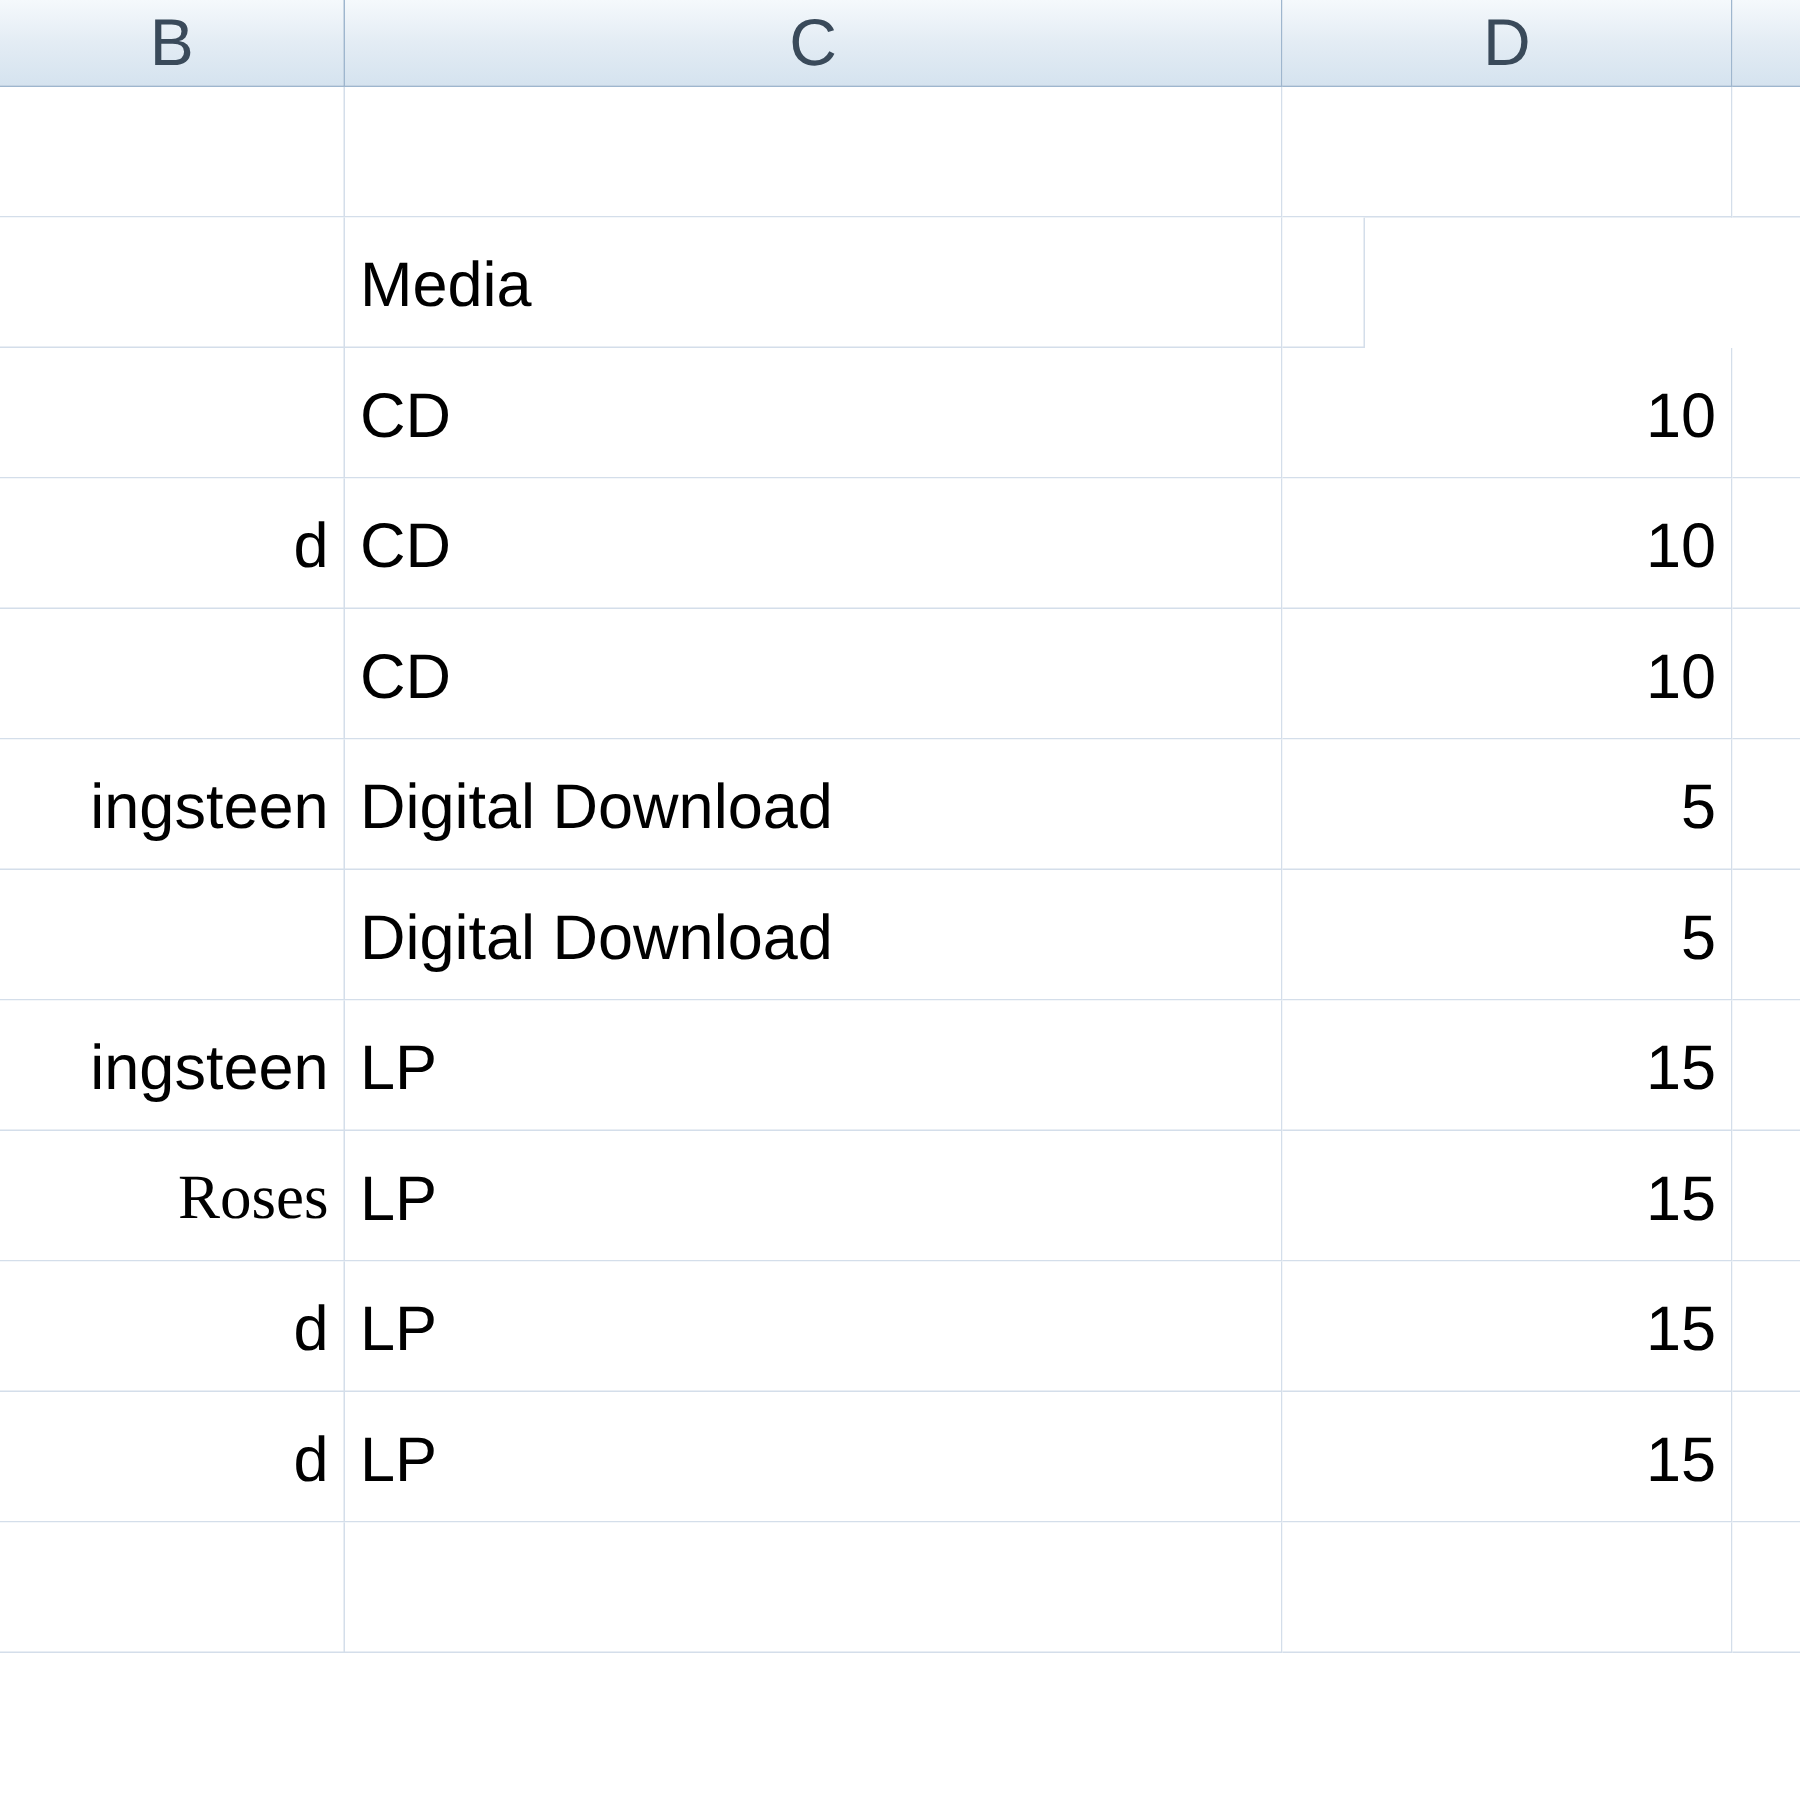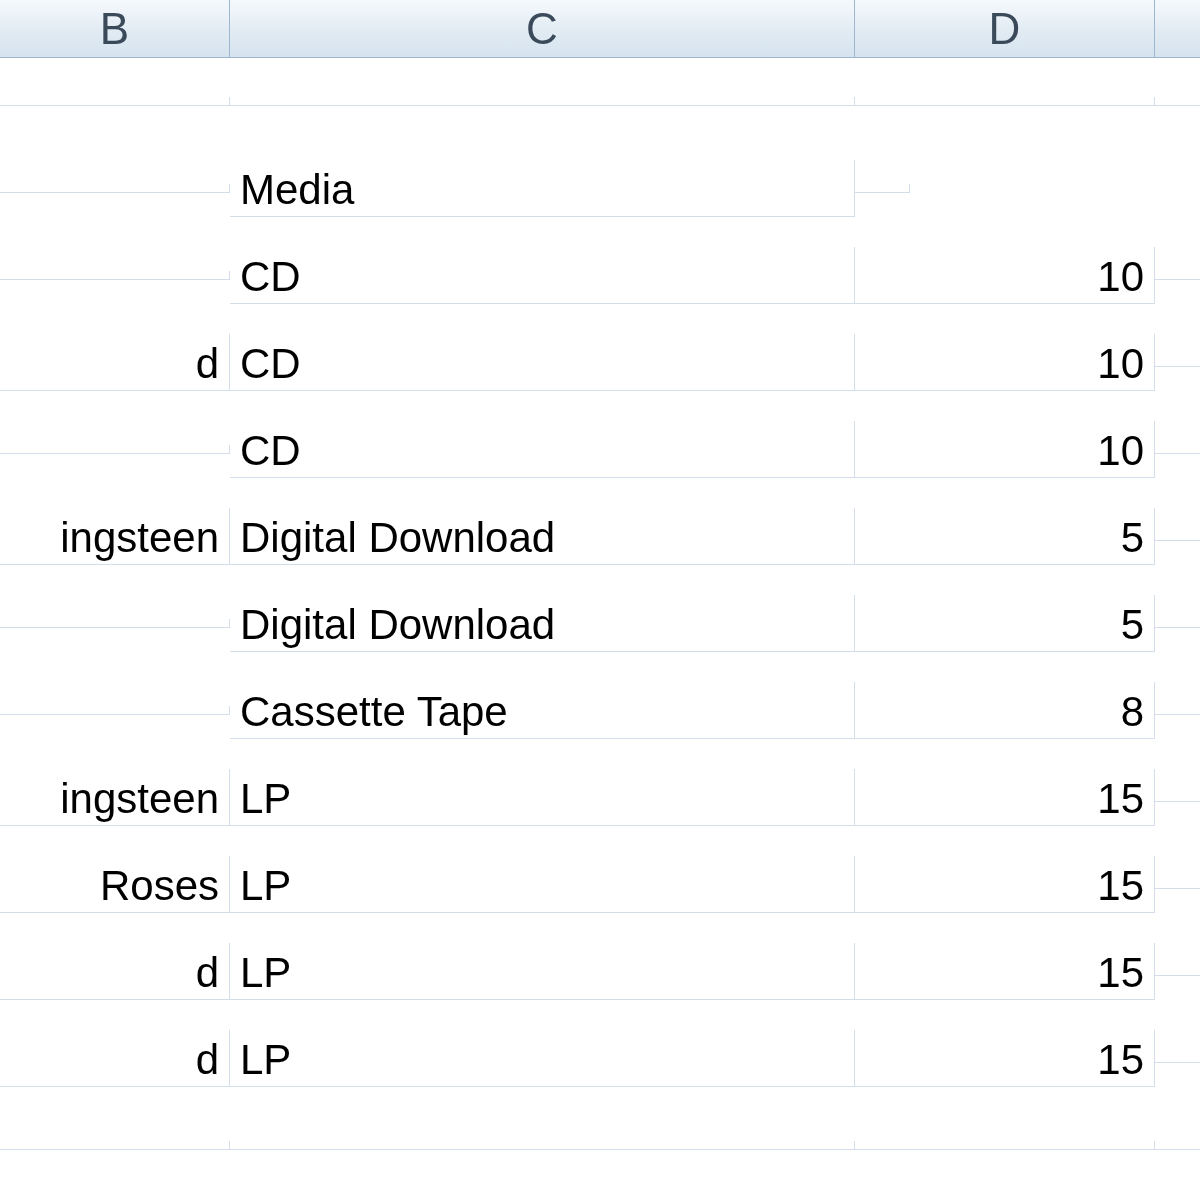--- a/index.html
+++ b/index.html
@@ -34,21 +34,20 @@
       color: #3a4a5a;
       font-size: 44px;
       font-weight: 400;
     }
     .col-header:first-child { border-left: none; }
     
     .row {
       display: flex;
       height: 87px;
       flex: 0 0 87px;
-      align-items: center;
     }
     .cell {
       border-right: 1px solid #d4deea;
       border-bottom: 1px solid #d4deea;
       padding: 6px 10px 2px 10px;
       display: flex;
       align-items: center;
       overflow: hidden;
       white-space: nowrap;
       background: #ffffff;
@@ -114,36 +113,30 @@
     <div class="cell txt w-e"></div>
   </div>
 
   <div class="row">
     <div class="cell txt w-b" style="justify-content:flex-end;"></div>
     <div class="cell txt w-c">Digital Download</div>
     <div class="cell num w-d">5</div>
     <div class="cell txt w-e"></div>
   </div>
 
-  <div class="row">
-    <div class="cell txt w-b" style="justify-content:flex-end;"></div>
-    <div class="cell txt w-c">Cassette Tape</div>
-    <div class="cell num w-d">8</div>
-    <div class="cell txt w-e"></div>
-  </div>
 
   <div class="row">
     <div class="cell txt w-b" style="justify-content:flex-end;">ingsteen</div>
     <div class="cell txt w-c">LP</div>
     <div class="cell num w-d">15</div>
     <div class="cell txt w-e"></div>
   </div>
 
   <div class="row">
-    <div class="cell txt w-b" style="justify-content:flex-end;"> Roses</div>
+    <div class="cell txt w-b" style="justify-content:flex-end;font-family:Liberation Serif, serif;"> Roses</div>
     <div class="cell txt w-c">LP</div>
     <div class="cell num w-d">15</div>
     <div class="cell txt w-e"></div>
   </div>
 
   <div class="row">
     <div class="cell txt w-b" style="justify-content:flex-end;">d</div>
     <div class="cell txt w-c">LP</div>
     <div class="cell num w-d">15</div>
     <div class="cell txt w-e"></div>

